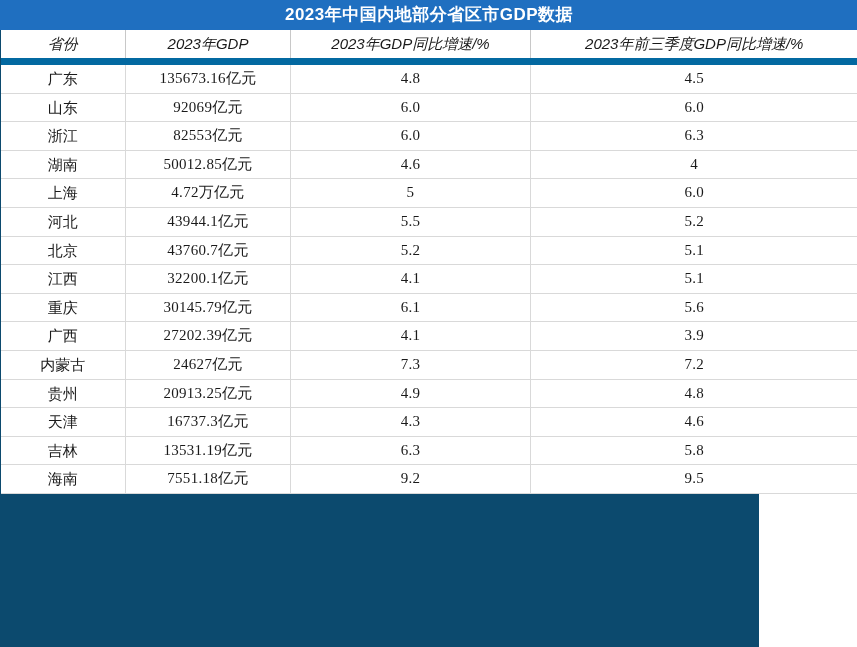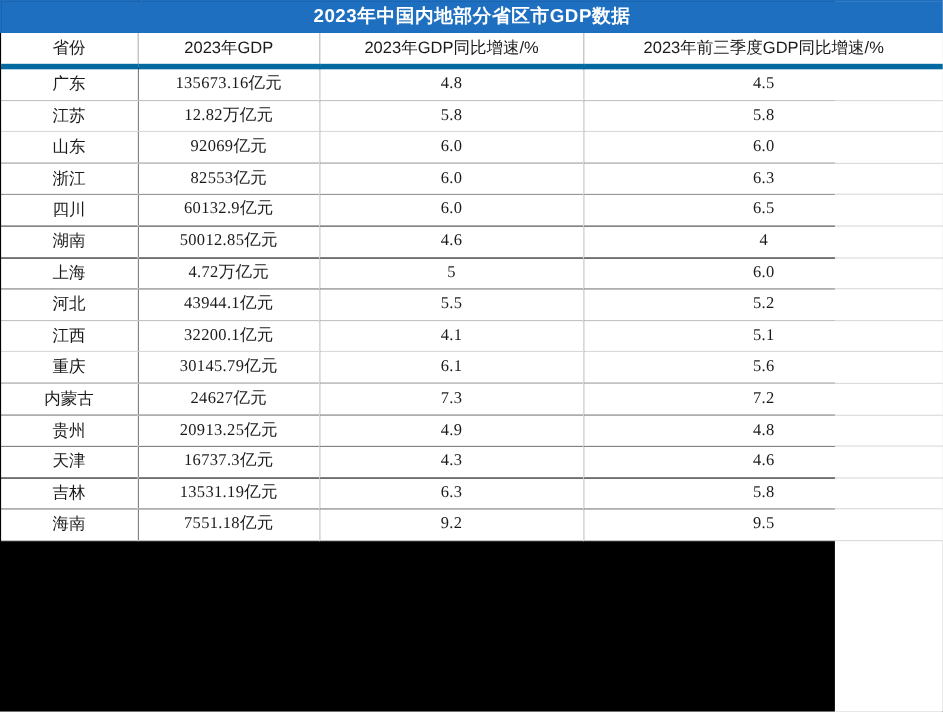--- a/index.html
+++ b/index.html
@@ -10,21 +10,21 @@
   body {
     width: 857px;
     height: 647px;
     font-family: "Liberation Sans", sans-serif;
     overflow: hidden;
   }
   .sheet {
     width: 759px;
     height: 647px;
     position: relative;
-    background: #000000;
+    background: #0c4a6e;
     box-sizing: border-box;
   }
   table.gdp {
     width: 857px;
     border-collapse: collapse;
     table-layout: fixed;
   }
   table.gdp td, table.gdp th {
     padding: 0;
     margin: 0;
@@ -39,24 +39,25 @@
     line-height: 28px;
     letter-spacing: 0.5px;
     border: 1px solid #1f6fc0;
   }
   .hdr td {
     font-size: 15px;
     color: #1a1a1a;
     text-align: center;
     height: 28px;
     line-height: 28px;
-    border-bottom: 5px solid #0369a1;
+    border-bottom: 7px solid #0369a1;
     border-right: 1px solid #c8c8c8;
     background: #ffffff;
     white-space: nowrap;
+    font-style: italic;
   }
   .hdr td:last-child { border-right: none; }
   .data-row td {
     font-size: 15px;
     color: #1a1a1a;
     text-align: center;
     height: 27.6px;
     line-height: 27.6px;
     border-bottom: 1px solid #d9d9d9;
     border-right: 1px solid #d9d9d9;
@@ -96,72 +97,72 @@
         <td>2023年前三季度GDP同比增速/%</td>
       </tr>
 
     <tr class="data-row">
           <td>广东</td>
           <td class="num">135673.16亿元</td>
           <td class="num">4.8</td>
           <td class="num">4.5</td>
         </tr>
         <tr class="data-row">
-          <td>江苏</td>
-          <td class="num">12.82万亿元</td>
-          <td class="num">5.8</td>
-          <td class="num">5.8</td>
-        </tr>
-        <tr class="data-row">
           <td>山东</td>
           <td class="num">92069亿元</td>
           <td class="num">6.0</td>
           <td class="num">6.0</td>
         </tr>
         <tr class="data-row">
           <td>浙江</td>
           <td class="num">82553亿元</td>
           <td class="num">6.0</td>
           <td class="num">6.3</td>
-        </tr>
-        <tr class="data-row">
-          <td>四川</td>
-          <td class="num">60132.9亿元</td>
-          <td class="num">6.0</td>
-          <td class="num">6.5</td>
         </tr>
         <tr class="data-row">
           <td>湖南</td>
           <td class="num">50012.85亿元</td>
           <td class="num">4.6</td>
           <td class="num">4</td>
         </tr>
         <tr class="data-row">
           <td>上海</td>
           <td class="num">4.72万亿元</td>
           <td class="num">5</td>
           <td class="num">6.0</td>
         </tr>
         <tr class="data-row">
           <td>河北</td>
           <td class="num">43944.1亿元</td>
           <td class="num">5.5</td>
           <td class="num">5.2</td>
         </tr>
         <tr class="data-row">
+          <td>北京</td>
+          <td class="num">43760.7亿元</td>
+          <td class="num">5.2</td>
+          <td class="num">5.1</td>
+        </tr>
+        <tr class="data-row">
           <td>江西</td>
           <td class="num">32200.1亿元</td>
           <td class="num">4.1</td>
           <td class="num">5.1</td>
         </tr>
         <tr class="data-row">
           <td>重庆</td>
           <td class="num">30145.79亿元</td>
           <td class="num">6.1</td>
           <td class="num">5.6</td>
+        </tr>
+        <tr class="data-row">
+          <td>广西</td>
+          <td class="num">27202.39亿元</td>
+          <td class="num">4.1</td>
+          <td class="num">3.9</td>
         </tr>
         <tr class="data-row">
           <td>内蒙古</td>
           <td class="num">24627亿元</td>
           <td class="num">7.3</td>
           <td class="num">7.2</td>
         </tr>
         <tr class="data-row">
           <td>贵州</td>
           <td class="num">20913.25亿元</td>

